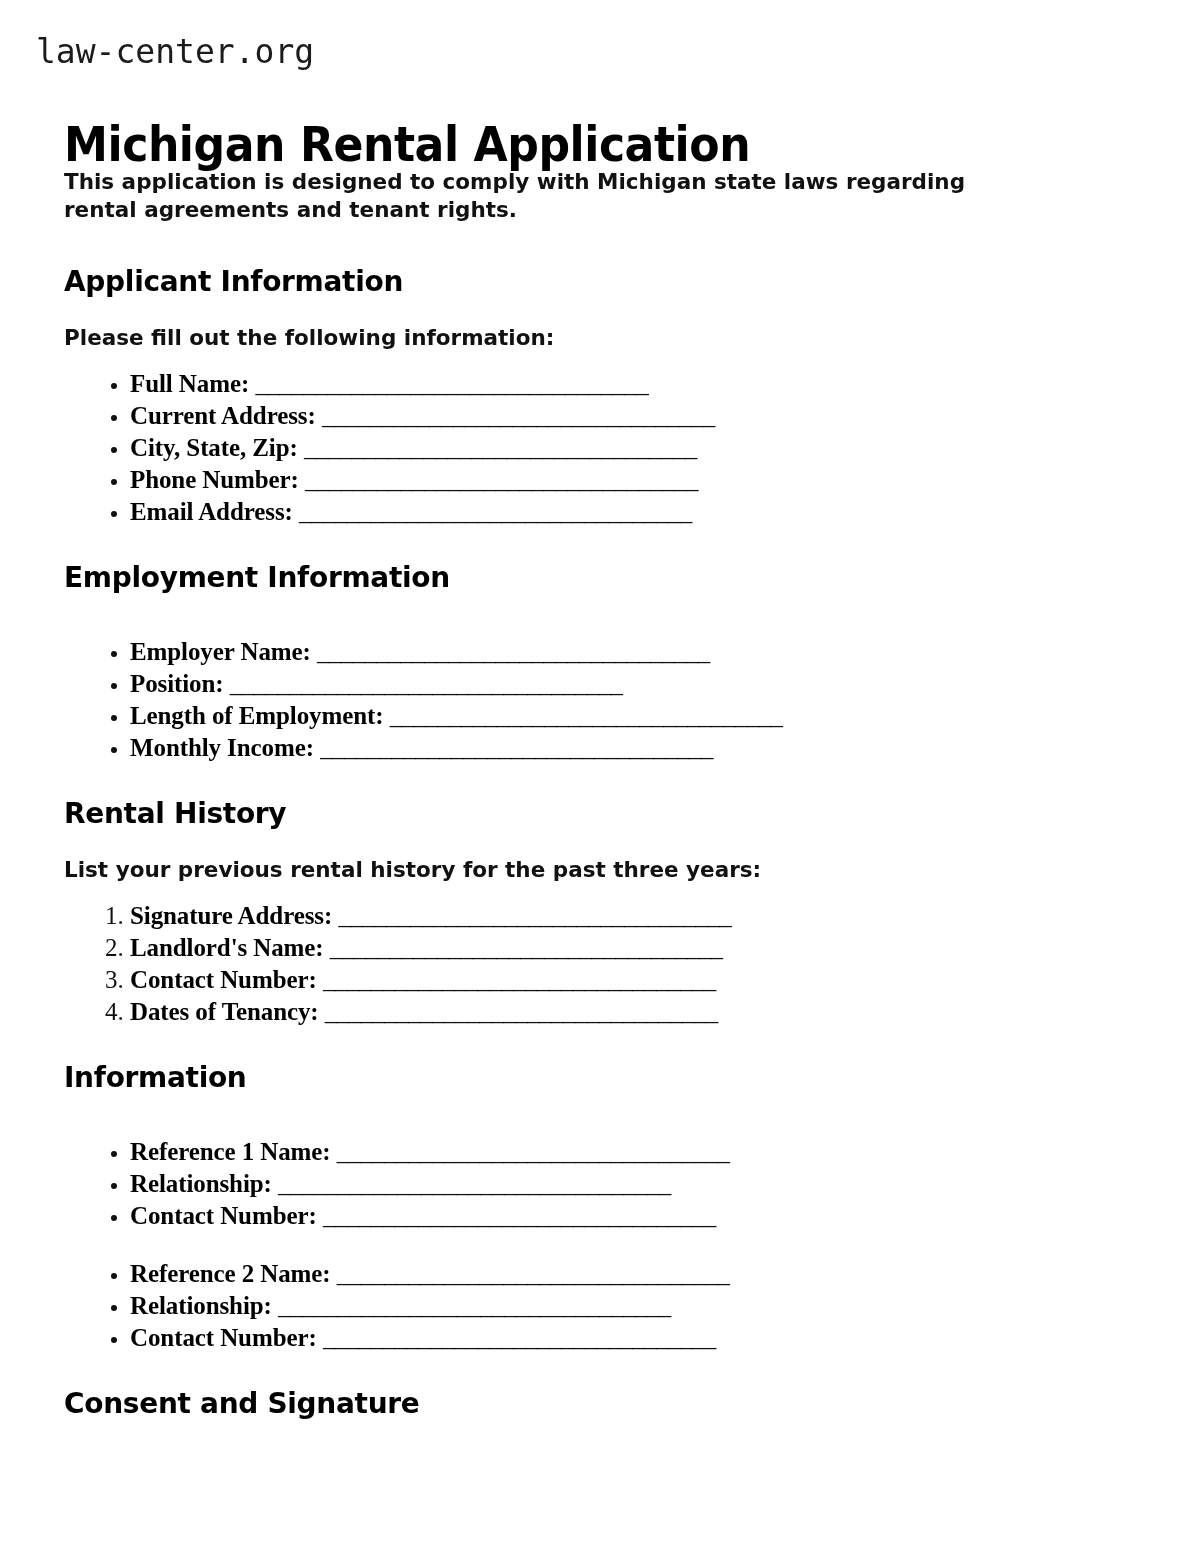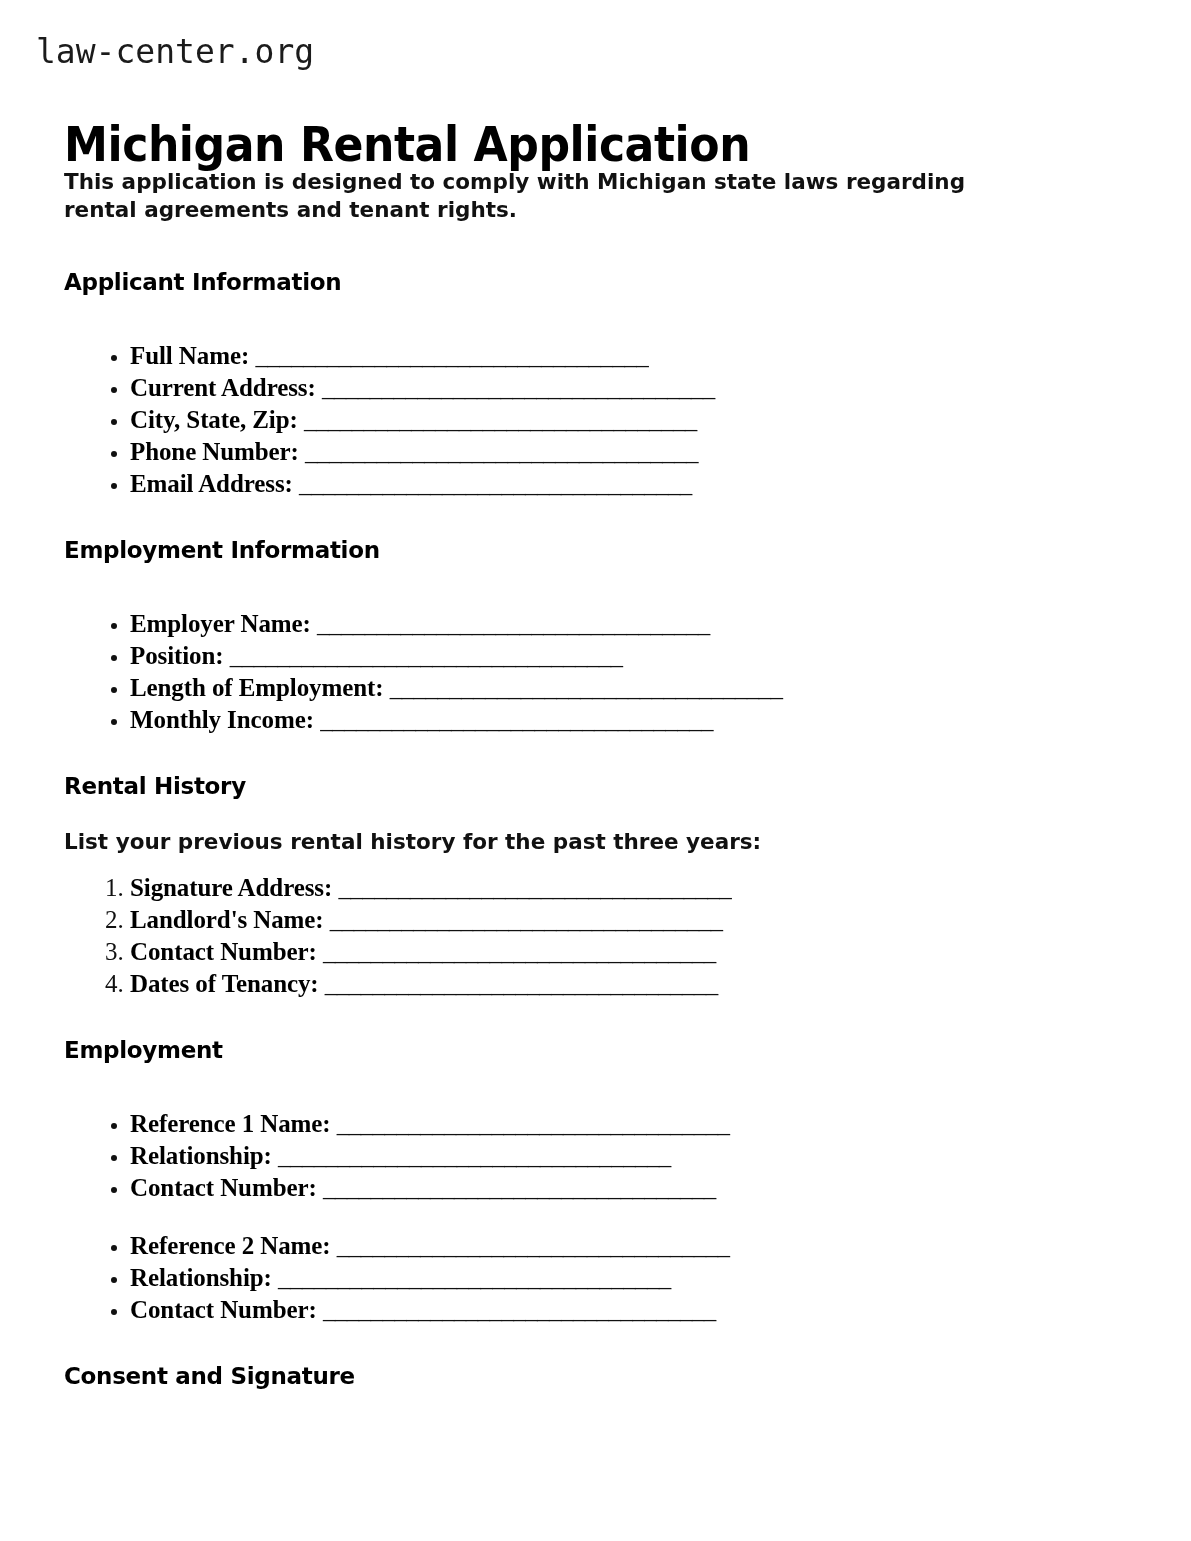--- a/index.html
+++ b/index.html
@@ -62,21 +62,21 @@
     margin: 0 0 0 0;
     font-size: 21.5px;
     line-height: 28px;
     font-weight: bold;
     color: #111111;
     max-width: 940px;
   }
 
   h2.section-heading {
     margin: 0;
-    font-size: 23px;
+    font-size: 28px;
     line-height: 44px;
     font-weight: bold;
     letter-spacing: -0.3px;
     color: #000000;
     white-space: nowrap;
   }
 
   
   .sp-intro   { height: 36px; }
   .sp-afterh2 { height: 20px; }
@@ -133,20 +133,21 @@
 
   <div class="content">
 
     <p class="para">This application is designed to comply with Michigan state laws regarding rental agreements and tenant rights.</p>
 
     <div class="sp-intro"></div>
 
     <h2 class="section-heading">Applicant Information</h2>
     <div class="sp-afterh2"></div>
 
+    <p class="para">Please fill out the following information:</p>
     <div class="sp-beforelist"></div>
 
     <ul class="field-list">
       <li><span class="field-label">Full Name:</span> <span class="field-rule">_________________________________</span></li>
       <li><span class="field-label">Current Address:</span> <span class="field-rule">_________________________________</span></li>
       <li><span class="field-label">City, State, Zip:</span> <span class="field-rule">_________________________________</span></li>
       <li><span class="field-label">Phone Number:</span> <span class="field-rule">_________________________________</span></li>
       <li><span class="field-label">Email Address:</span> <span class="field-rule">_________________________________</span></li>
     </ul>
 
@@ -174,21 +175,21 @@
 
     <ol class="field-list">
       <li><span class="field-label">Signature Address:</span> <span class="field-rule">_________________________________</span></li>
       <li><span class="field-label">Landlord's Name:</span> <span class="field-rule">_________________________________</span></li>
       <li><span class="field-label">Contact Number:</span> <span class="field-rule">_________________________________</span></li>
       <li><span class="field-label">Dates of Tenancy:</span> <span class="field-rule">_________________________________</span></li>
     </ol>
 
     <div class="sp-afterlist"></div>
 
-    <h2 class="section-heading">Employment</h2>
+    <h2 class="section-heading">Information</h2>
     <div class="sp-afterh2"></div>
 
     <div class="sp-beforelist"></div>
 
     <ul class="field-list">
       <li><span class="field-label">Reference 1 Name:</span> <span class="field-rule">_________________________________</span></li>
       <li><span class="field-label">Relationship:</span> <span class="field-rule">_________________________________</span></li>
       <li><span class="field-label">Contact Number:</span> <span class="field-rule">_________________________________</span></li>
       <li class="spacer-li"></li>
       <li><span class="field-label">Reference 2 Name:</span> <span class="field-rule">_________________________________</span></li>

